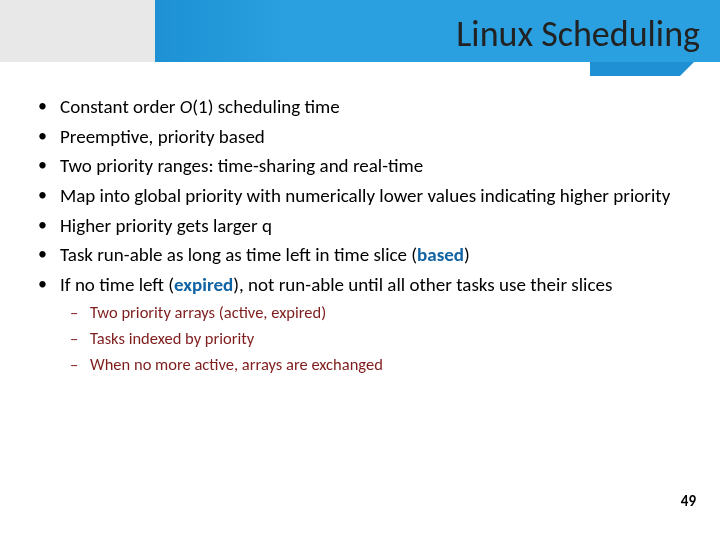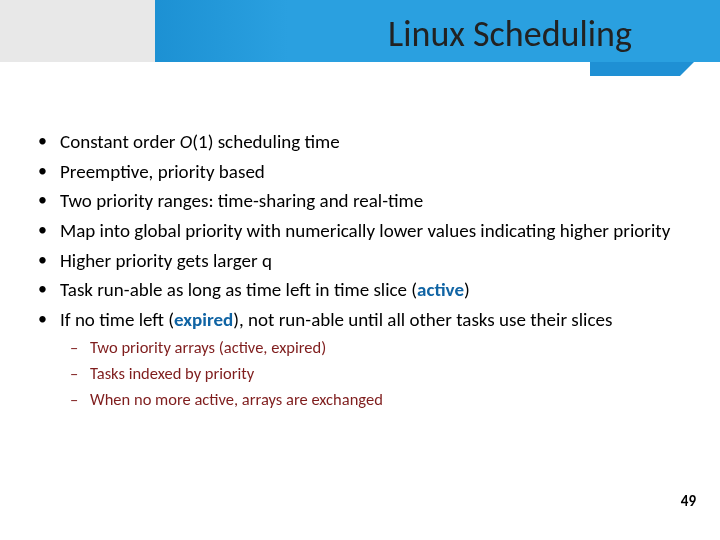--- a/index.html
+++ b/index.html
@@ -1,25 +1,25 @@
 <!DOCTYPE html>
 <html><head>
 <meta charset="utf-8">
 <style>
   * { margin: 0; padding: 0; box-sizing: border-box; }
   html, body { width: 720px; height: 540px; font-family: Calibri, Arial, sans-serif; background: #fff; overflow: hidden; }
   .slide { width: 720px; height: 540px; position: relative; }
   .header-bar { position: relative; height: 78px; }
   .blue-banner { position: absolute; top: 0; left: 0; width: 720px; height: 62px; background: linear-gradient(to right, #0d7fc4, #2aa0e0 40%, #2aa0e0); }
   .grey-block { position: absolute; top: 0; left: 0; width: 155px; height: 62px; background: #e8e8e8; }
-  .title { position: absolute; top: 12px; left: 320px; right: 20px; text-align: center; font-size: 36px; color: #222; font-weight: 400; }
+  .title { position: absolute; top: 12px; left: 320px; right: 20px; text-align: right; font-size: 36px; color: #222; font-weight: 400; }
   .tab-notch { position: absolute; top: 62px; left: 590px; width: 90px; height: 14px; background: #1f90d4; }
   .tab-notch::after { content: ""; position: absolute; right: -14px; top: 0; border-top: 14px solid #1f90d4; border-right: 14px solid transparent; }
   .content { padding: 16px 30px 0 36px; }
-  ul.main { list-style: none; margin-top: 35px; }
+  ul.main { list-style: none; }
   ul.main > li { position: relative; padding-left: 24px; font-size: 19px; line-height: 1.35; color: #000; margin-bottom: 4px; }
   ul.main > li::before { content: "•"; position: absolute; left: 2px; top: 0; font-size: 18px; }
   ul.sub { list-style: none; margin-left: 34px; margin-top: 4px; }
   ul.sub > li { position: relative; padding-left: 20px; font-size: 16.5px; line-height: 1.45; color: #7f1d1d; margin-bottom: 2px; }
   ul.sub > li::before { content: "–"; position: absolute; left: 0; top: 0; }
   .italic { font-style: italic; }
   .bold { font-weight: 700; }
   .blue { color: #1064a4; font-weight: 700; }
   .page-num { position: absolute; bottom: 30px; right: 24px; font-size: 15px; font-weight: 700; color: #000; }
 </style>
@@ -34,21 +34,21 @@
     <div class="tab-notch"></div>
   </div>
 
   <div class="content">
     <ul class="main">
       <li><span>Constant order </span><span class="italic">O</span><span>(1) scheduling time</span></li>
       <li>Preemptive, priority based</li>
       <li>Two priority ranges: time-sharing and real-time</li>
       <li>Map into  global priority with numerically lower values indicating higher priority</li>
       <li>Higher priority gets larger q</li>
-      <li><span>Task run-able as long as time left in time slice (</span><span class="blue">active</span><span>)</span></li>
+      <li><span>Task run-able as long as time left in time slice (</span><span class="blue">based</span><span>)</span></li>
       <li><span>If no time left (</span><span class="blue">expired</span><span>), not run-able until all other tasks use their slices</span></li>
     </ul>
     <ul class="sub">
       <li>Two priority arrays (active, expired)</li>
       <li>Tasks indexed by priority</li>
       <li>When no more active, arrays are exchanged</li>
     </ul>
   </div>
 
   <div class="page-num">49</div>

